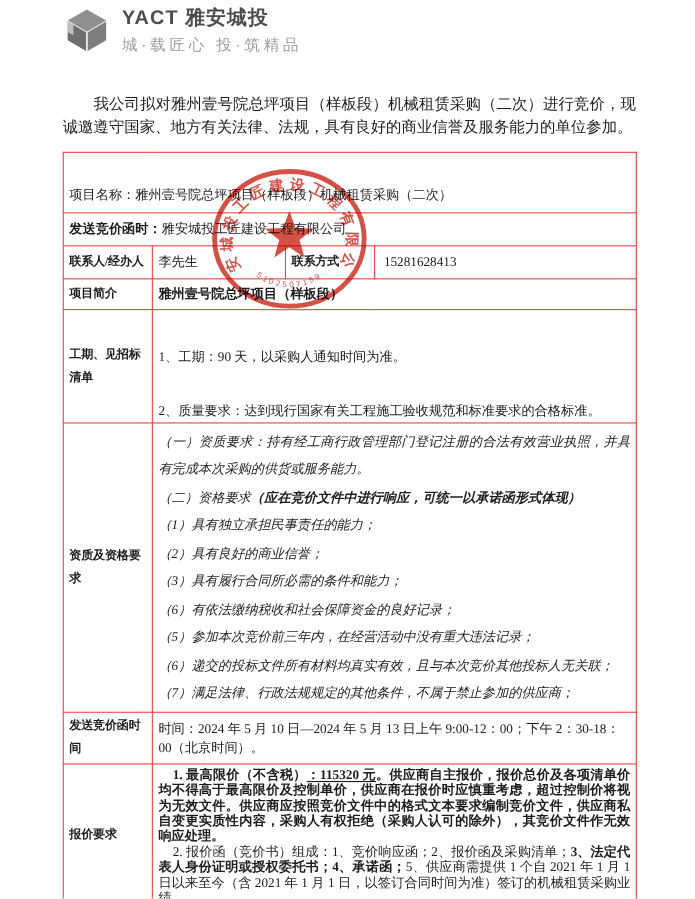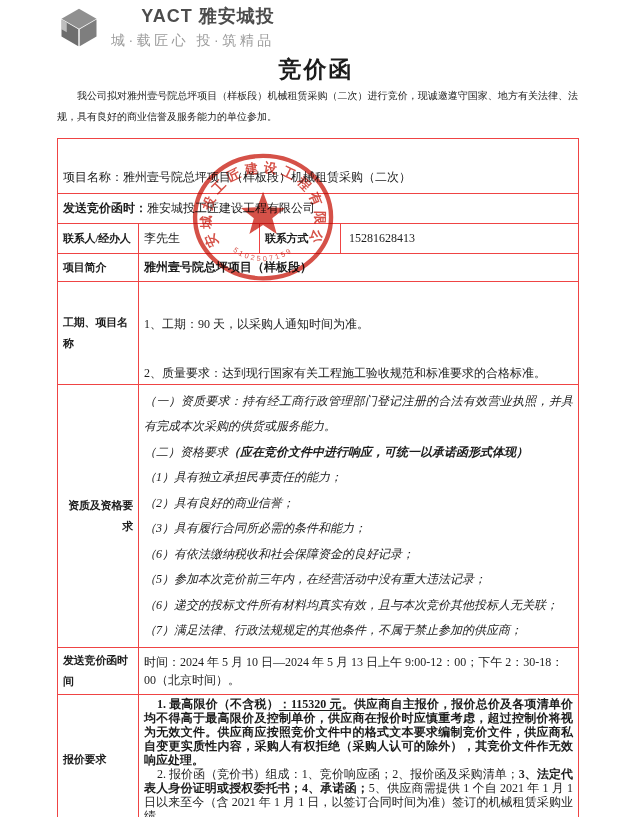--- a/index.html
+++ b/index.html
@@ -9,50 +9,50 @@
     width: 632px; height: 817px;
     margin: 0 auto;
     background: #ffffff;
     font-family: "Liberation Serif", serif;
     color: #1c1c1c;
     overflow: hidden;
   }
   
   .logo { position:absolute; left:58px; top:4px; display:flex; align-items:center; gap:11px; }
   .logo-cube { width:42px; height:44px; }
-  .logo-text { display:flex; flex-direction:column;align-items:flex-end; }
+  .logo-text { display:flex; flex-direction:column; }
   .brand {
     font-family:"Liberation Sans", sans-serif;
     font-size:18px; font-weight:bold; color:#4c4c4c; letter-spacing:1px;
   }
   .tagline {
     font-family:"Liberation Sans", sans-serif;
     font-size:14px; color:#9b9b9b; letter-spacing:3.5px; margin-top:4px;
   }
   
   .doc-title {
     position:absolute; left:0; top:54px; width:100%;
     text-align:center; font-size:23px; font-weight:bold; letter-spacing:2px;
   }
   .intro {
     position:absolute; left:57px; top:85px; width:521px;
-    font-size:10px; line-height:21px; text-indent:2em; text-align:justify;
+    font-size:14px; line-height:21px; text-indent:2em; text-align:justify;
   }
   
   table.bid {
     position:absolute; left:57px; top:138px; width:521px;
     border-collapse:collapse; table-layout:fixed;
     font-size:12px;
   }
   table.bid td { border:1px solid #ef4444; padding:2px 5px; vertical-align:middle; overflow:hidden; }
   td.lbl {
     font-weight:bold; font-size:11px; letter-spacing:-0.2px;
     white-space:pre-line; line-height:1.9; padding:2px 3px;
   }
-  td.lbl.center { text-align:right; }
+  td.lbl.center { text-align:left; }
   tr.r1 td { height:55px; vertical-align:bottom; padding-bottom:7px; }
   tr.r2 td { height:30px; }
   tr.r3 td { height:30px; }
   tr.r4 td { height:28px; }
   tr.r5 td { height:52px; }
   tr.r5 td.val { vertical-align:top; padding-top:4px; }
   tr.r6 td { height:49px; }
   tr.r7 td { height:263px; }
   tr.r8 td { height:40px; }
   tr.r9 td { height:125px; }
@@ -82,21 +82,20 @@
       <polygon points="4,15.5 23.2,26.6 23.2,46 4,34.9" fill="#6e6e6e"></polygon>
       <polygon points="44,15.5 24.8,26.6 24.8,46 44,34.9" fill="#7e7e7e"></polygon>
       <polygon points="4,15.5 10,19 10,30 4,26.5" fill="#ffffff" opacity="0.55"></polygon>
     </svg>
     <div class="logo-text">
       <span class="brand">YACT 雅安城投</span>
       <span class="tagline">城·载匠心 投·筑精品</span>
     </div>
   </div>
 
-  <div class="doc-title">竞价函</div>
 
   <div class="intro">我公司拟对雅州壹号院总坪项目（样板段）机械租赁采购（二次）进行竞价，现诚邀遵守国家、地方有关法律、法规，具有良好的商业信誉及服务能力的单位参加。</div>
 
   <table class="bid">
     <colgroup>
         <col style="width:81px">
         <col style="width:121px">
         <col style="width:81px">
         <col style="width:238px">
       </colgroup>
@@ -111,21 +110,21 @@
       <td class="lbl">联系人/经办人</td>
       <td>李先生</td>
       <td class="lbl">联系方式</td>
       <td style="padding-left:8px">15281628413</td>
     </tr>
     <tr class="r4">
       <td class="lbl">项目简介</td>
       <td colspan="3" class="b">雅州壹号院总坪项目（样板段）</td>
     </tr>
     <tr class="r6">
-      <td class="lbl">工期、项目名称</td>
+      <td class="lbl">工期、见招标清单</td>
       <td colspan="3" id="schedule-lines">
             <div class="sched-line">1、工期：90 天，以采购人通知时间为准。</div>
             <div class="sched-line">2、质量要求：达到现行国家有关工程施工验收规范和标准要求的合格标准。</div>
           </td>
     </tr>
     <tr class="r7">
       <td class="lbl center">资质及资格要
 求</td>
       <td colspan="3" class="qual-cell" id="qual-items">
             <div class="qual-line"><span>（一）资质要求：持有经工商行政管理部门登记注册的合法有效营业执照，并具有完成本次采购的供货或服务能力。</span></div>

